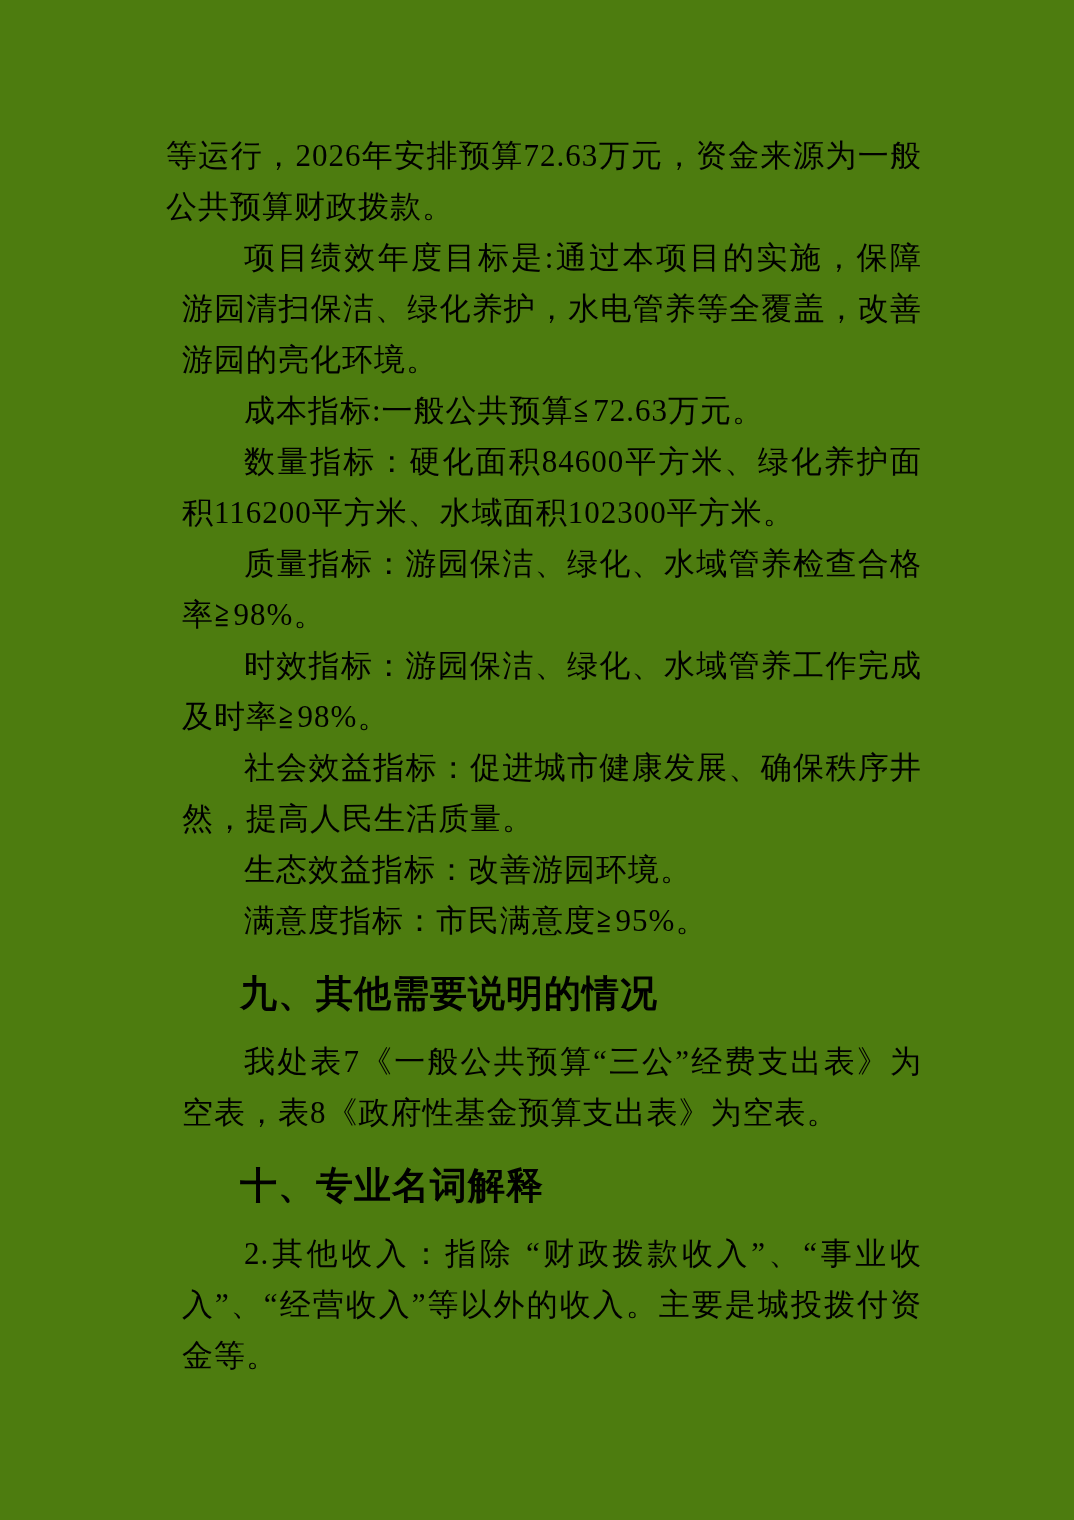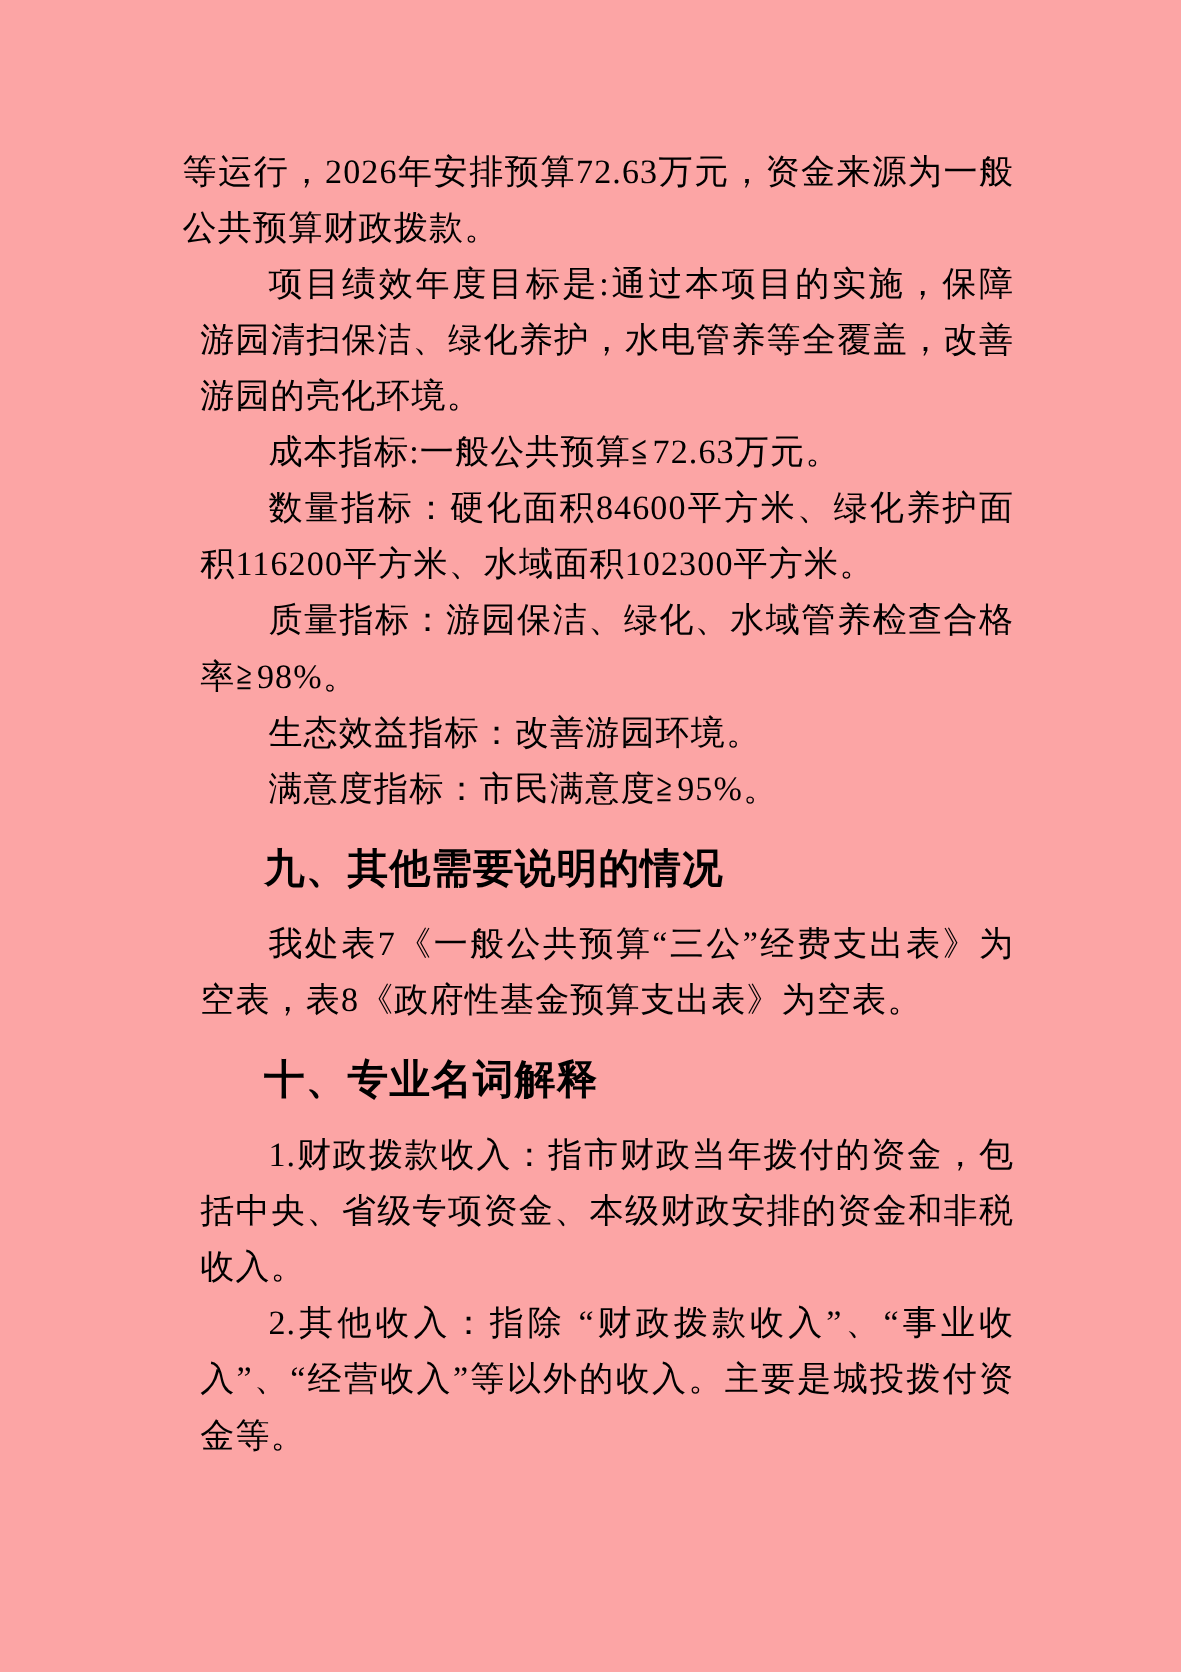--- a/index.html
+++ b/index.html
@@ -11,21 +11,21 @@
     width: 1074px;
     height: 1520px;
     color: #000000;
     overflow: hidden;
   }
   .page {
     box-sizing: border-box;
     width: 1074px;
     height: 1520px;
     padding: 130px 152px 0 166px;
-    background: #fca5a5;
+    background: #4d7c0f;
   }
   .para {
     font-family: "Liberation Serif", "DejaVu Serif", serif;
     font-size: 31px;
     line-height: 51px;
     text-align: justify;
     text-justify: inter-character;
     letter-spacing: 1px;
     margin: 0;
     word-break: break-all;
@@ -46,22 +46,23 @@
 </style>
 </head>
 <body>
 
 <div class="page">
   <p class="para">等运行，2026年安排预算72.63万元，资金来源为一般公共预算财政拨款。</p>
   <p class="para indent">项目绩效年度目标是:通过本项目的实施，保障游园清扫保洁、绿化养护，水电管养等全覆盖，改善游园的亮化环境。</p>
   <p class="para indent">成本指标:一般公共预算≦72.63万元。</p>
   <p class="para indent">数量指标：硬化面积84600平方米、绿化养护面积116200平方米、水域面积102300平方米。</p>
   <p class="para indent">质量指标：游园保洁、绿化、水域管养检查合格率≧98%。</p>
+  <p class="para indent">时效指标：游园保洁、绿化、水域管养工作完成及时率≧98%。</p>
+  <p class="para indent">社会效益指标：促进城市健康发展、确保秩序井然，提高人民生活质量。</p>
   <p class="para indent">生态效益指标：改善游园环境。</p>
   <p class="para indent">满意度指标：市民满意度≧95%。</p>
 
   <h2 class="heading">九、其他需要说明的情况</h2>
   <p class="para indent">我处表7《一般公共预算“三公”经费支出表》为空表，表8《政府性基金预算支出表》为空表。</p>
 
   <h2 class="heading">十、专业名词解释</h2>
-  <p class="para indent">1.财政拨款收入：指市财政当年拨付的资金，包括中央、省级专项资金、本级财政安排的资金和非税收入。</p>
   <p class="para indent">2.其他收入：指除 “财政拨款收入”、“事业收入”、“经营收入”等以外的收入。主要是城投拨付资金等。</p>
 </div>
 
 </body></html>

